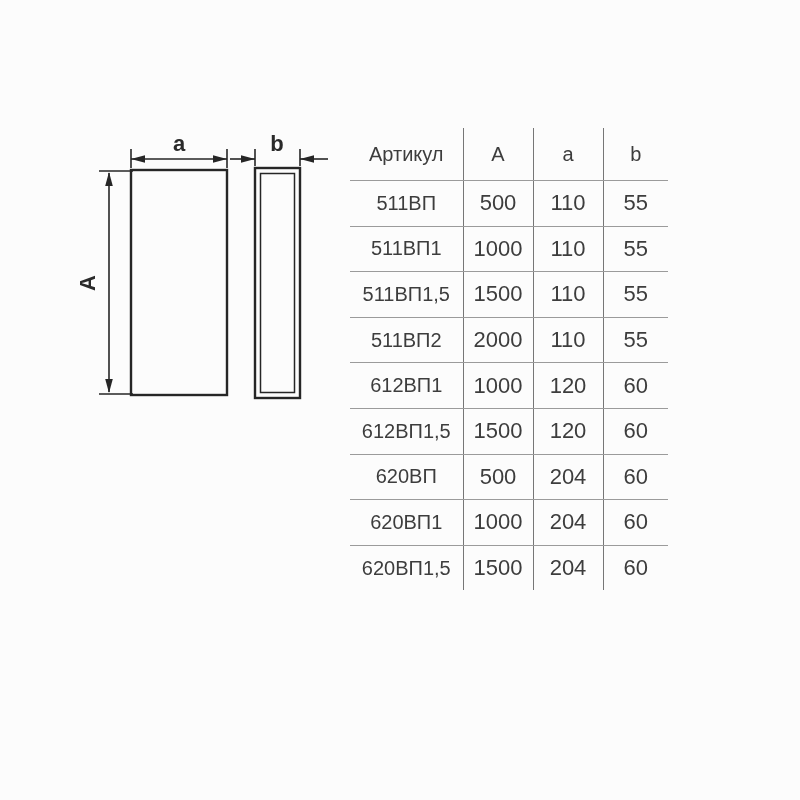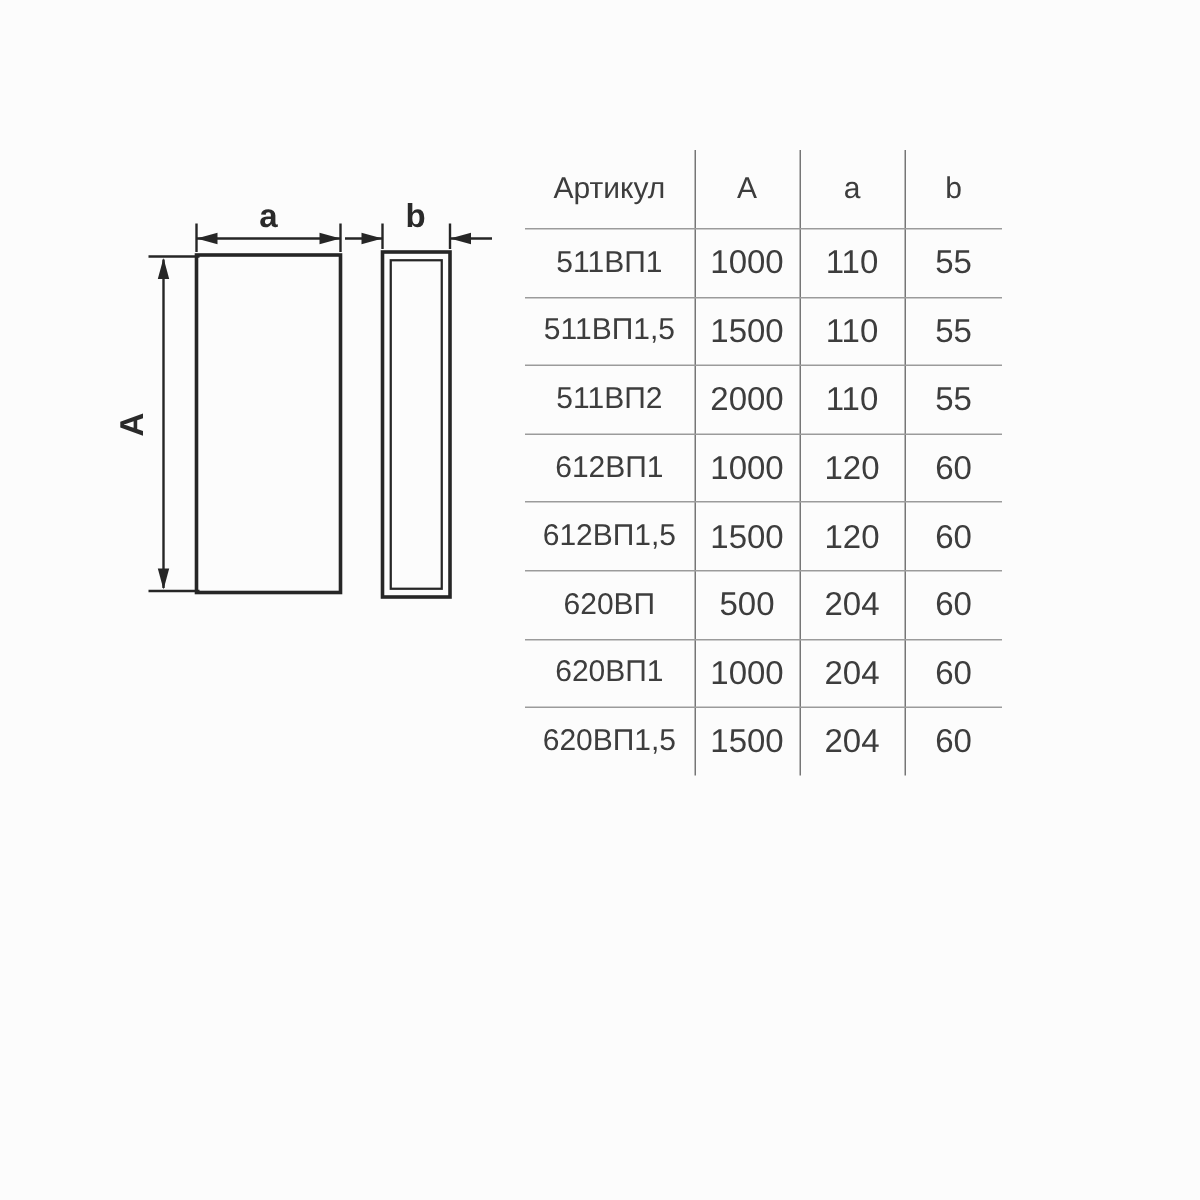--- a/index.html
+++ b/index.html
@@ -5,21 +5,21 @@
   html,body{margin:0;padding:0;}
   body{width:800px;height:800px;background:#ffffff;}
   .canvas{
     position:relative;width:800px;height:800px;background:#fcfcfc;
     font-family:"Liberation Sans",sans-serif;color:#3d3d3d;overflow:hidden;
   }
   .diagram{position:absolute;left:70px;top:120px;width:280px;height:300px;}
   .diagram text{font-family:"Liberation Sans",sans-serif;fill:#2a2a2a;}
   .dim-label{font-size:22px;font-weight:600;}
   .spec-table{
-    position:absolute;left:350px;top:100px;
+    position:absolute;left:350px;top:128px;
     border-collapse:collapse;table-layout:fixed;
     color:#3d3d3d;text-align:center;
   }
   .spec-table th{
     height:50px;font-size:20px;font-weight:400;
     border-bottom:1px solid #9b9b9b;
   }
   .spec-table td{
     height:42.6px;font-size:22px;font-weight:400;
     white-space:nowrap;
@@ -79,20 +79,26 @@
     <thead>
       <tr>
         <th class="vline">Артикул</th>
         <th class="vline">A</th>
         <th class="vline">a</th>
         <th>b</th>
       </tr>
     </thead>
     <tbody>
       <tr>
+        <td class="article vline">511ВП</td>
+        <td class="vline">500</td>
+        <td class="vline">110</td>
+        <td>55</td>
+      </tr>
+      <tr>
         <td class="article vline">511ВП1</td>
         <td class="vline">1000</td>
         <td class="vline">110</td>
         <td>55</td>
       </tr>
       <tr>
         <td class="article vline">511ВП1,5</td>
         <td class="vline">1500</td>
         <td class="vline">110</td>
         <td>55</td>

